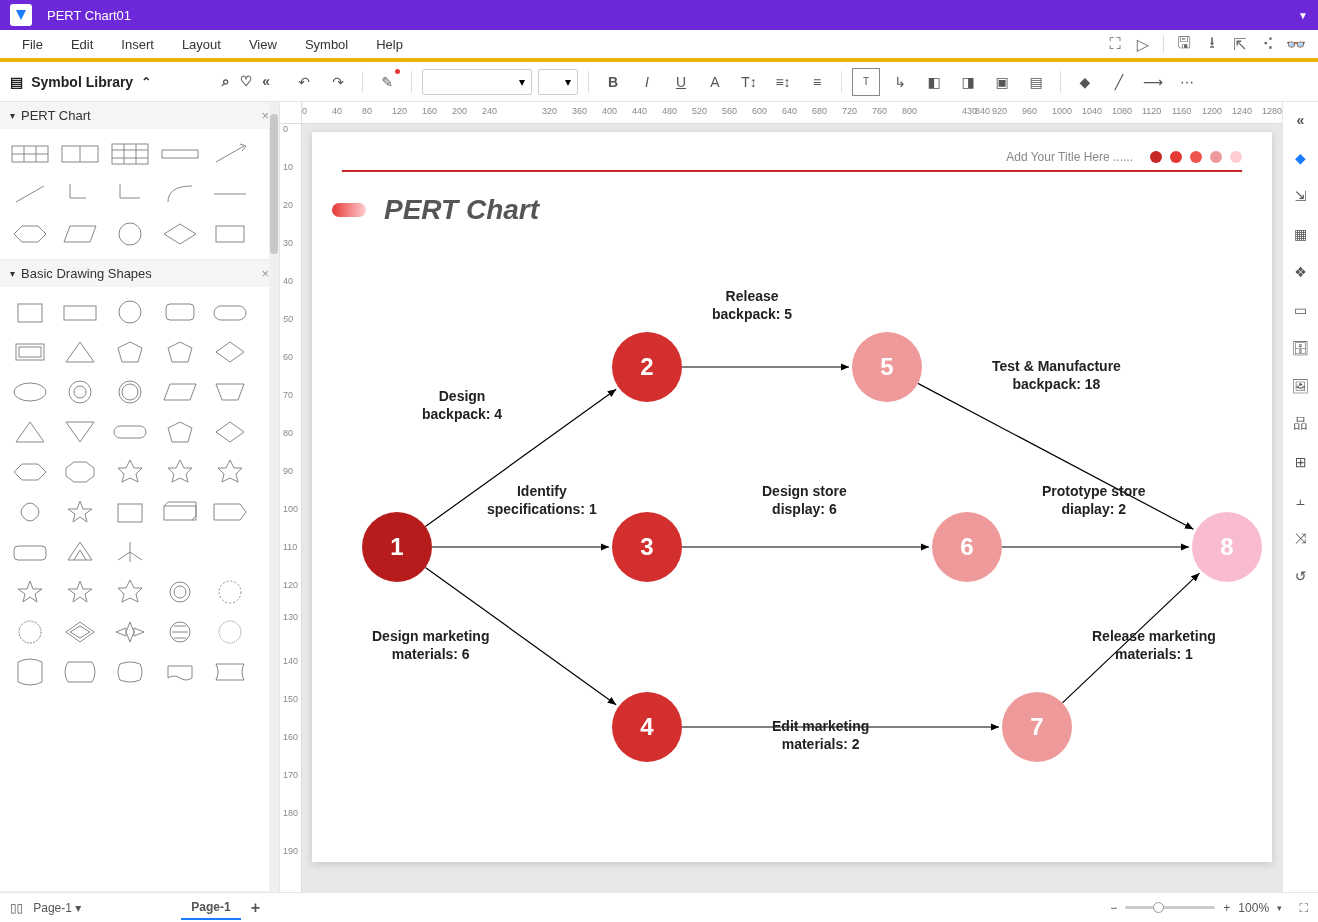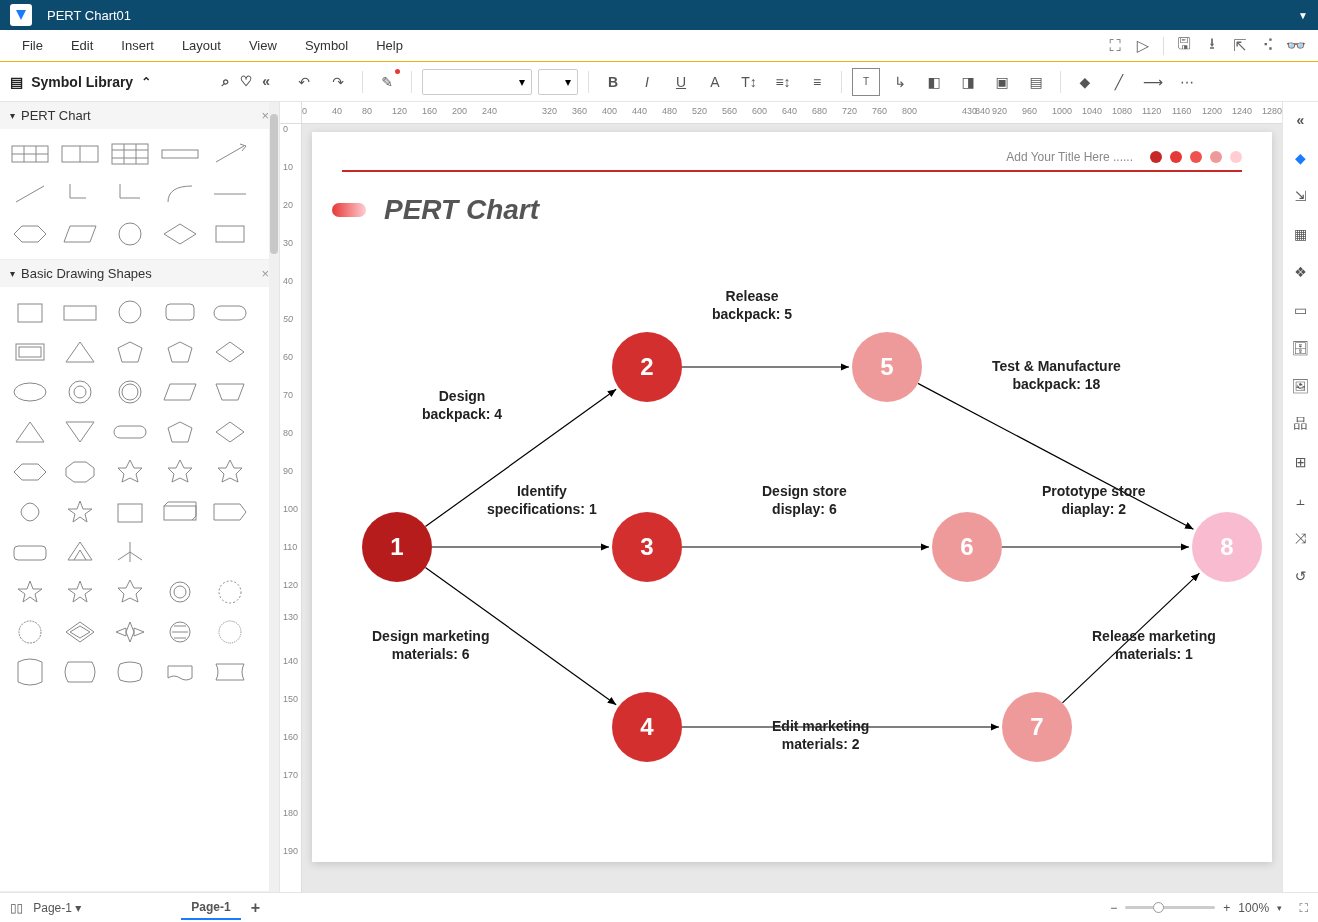--- a/index.html
+++ b/index.html
@@ -1,26 +1,26 @@
 <!DOCTYPE html>
 <html><head>
 <meta charset="utf-8">
 <style>
 * { margin: 0; padding: 0; box-sizing: border-box; font-family: -apple-system, BlinkMacSystemFont, "Segoe UI", Arial, sans-serif; }
 body { width: 1318px; height: 922px; overflow: hidden; background: #fff; display: flex; flex-direction: column; }
 
 
-.title-bar { height: 30px; background: #0c4a6e; display: flex; align-items: center; padding: 0 10px; color: #fff; }
+.title-bar { height: 30px; background: #6d28d9; display: flex; align-items: center; padding: 0 10px; color: #fff; }
 .logo { width: 22px; height: 22px; background: #fff; border-radius: 3px; display: flex; align-items: center; justify-content: center; color: #1a7bff; font-weight: bold; margin-right: 15px; }
 .title-text { font-size: 13px; }
 .title-spacer { flex: 1; }
 .title-down { color: #fff; font-size: 10px; }
 
 
-.menu-bar { height: 32px; display: flex; align-items: center; padding: 0 8px; border-bottom: 1px solid #eab308; }
+.menu-bar { height: 32px; display: flex; align-items: center; padding: 0 8px; border-bottom: 4px solid #eab308; }
 .menu-item { padding: 0 14px; font-size: 13px; color: #333; cursor: pointer; }
 .menu-spacer { flex: 1; }
 .menu-icon { width: 28px; height: 28px; display: flex; align-items: center; justify-content: center; color: #666; cursor: pointer; }
 .menu-divider { width: 1px; height: 18px; background: #ddd; margin: 0 6px; }
 
 
 .toolbar-row { height: 40px; display: flex; align-items: center; border-bottom: 1px solid #e5e5e5; }
 .symbol-header { width: 280px; display: flex; align-items: center; padding: 0 10px; font-weight: 600; font-size: 14px; color: #222; }
 .symbol-header .chev { margin-left: 8px; font-size: 12px; }
 .symbol-header-icons { margin-left: auto; display: flex; gap: 10px; color: #555; }

